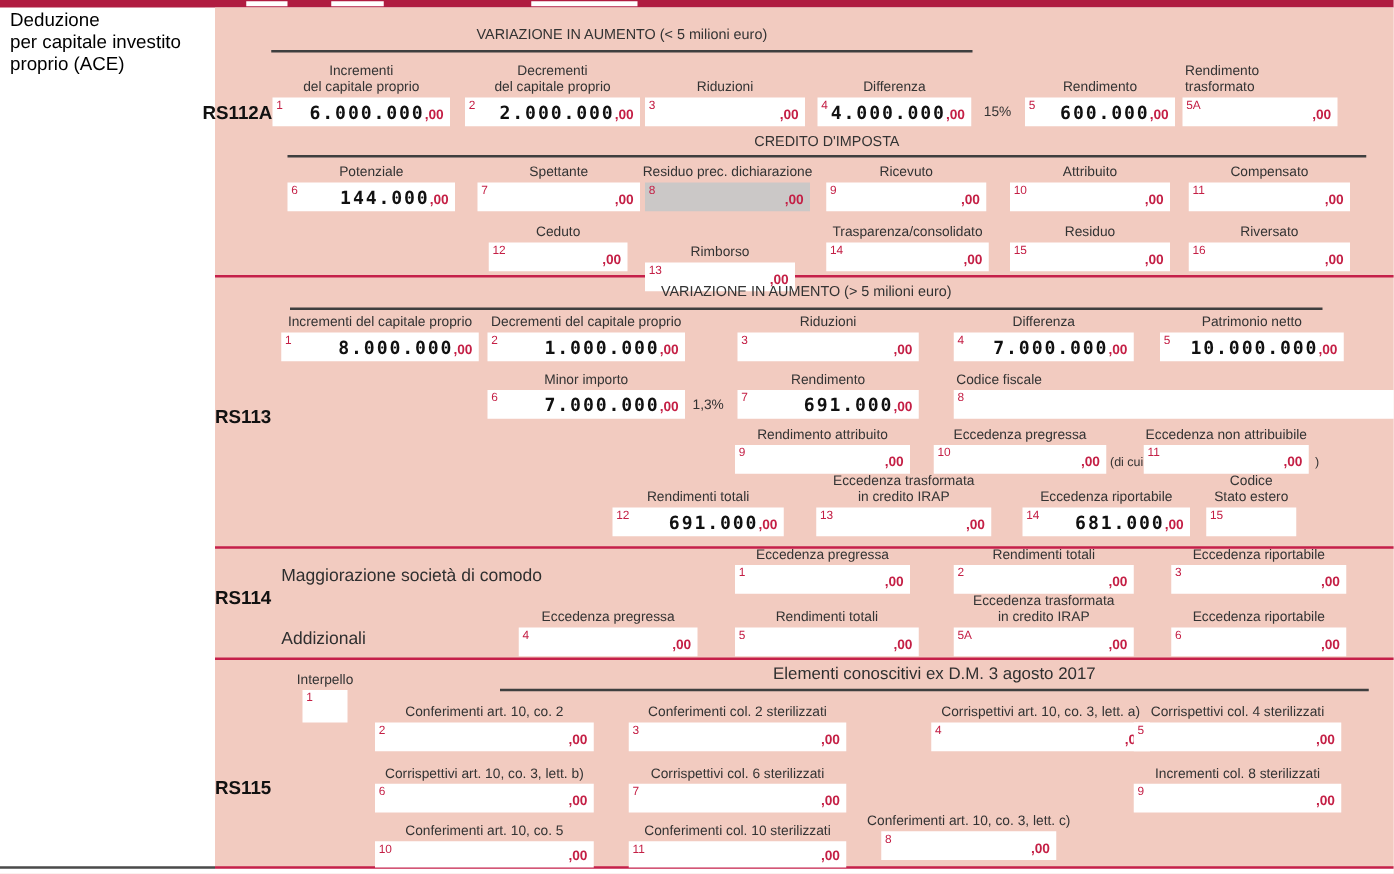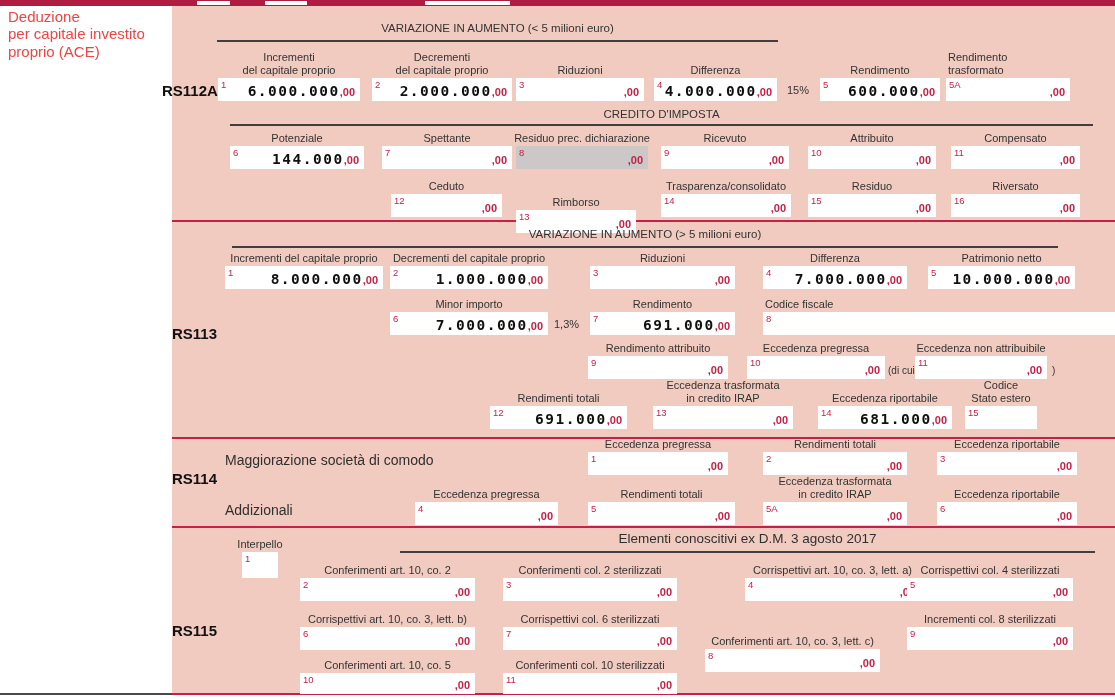--- a/index.html
+++ b/index.html
@@ -4,21 +4,21 @@
 <style>
   html,body{margin:0;padding:0}
   body{width:1115px;height:699px;position:relative;overflow:hidden;background:#ffffff;
        font-family:"Liberation Sans",sans-serif;}
   .topbar{position:absolute;left:0;top:0;width:1115px;height:6px;background:#b01c41}
   .notch{position:absolute;top:1px;height:4px;background:#ffffff}
   .pink{position:absolute;left:172px;top:6px;width:943px;height:688px;background:#f2cbc0}
   .sep{position:absolute;left:172px;width:943px;height:2px;background:#c5204a}
   .botline-l{position:absolute;left:0;top:693px;width:172px;height:2px;background:#4a4a4a}
   .botline-r{position:absolute;left:172px;top:693px;width:943px;height:2px;background:#c5204a}
-  .sidebar-title{position:absolute;left:8px;top:8px;font-size:15px;line-height:1.16;color:#ef4444;white-space:pre-line}
+  .sidebar-title{position:absolute;left:8px;top:8px;font-size:15px;line-height:1.16;color:#000000;white-space:pre-line}
   .code{position:absolute;font-weight:bold;font-size:15px;color:#111}
   .sechead{position:absolute;font-size:11.5px;color:#333;text-align:center}
   .sechead.big{font-size:13.5px;color:#2f2f2f}
   .hline{position:absolute;height:1.5px;background:#3f3f3f}
   .rowlabel{position:absolute;font-size:14px;color:#2f2f2f}
   .pct{position:absolute;font-size:11px;color:#333}
   .paren{position:absolute;font-size:10px;color:#333}
   .cell{position:absolute}
   .lbl{position:absolute;bottom:100%;margin-bottom:2px;left:50%;transform:translateX(-50%);
        width:max-content;text-align:center;font-size:11px;line-height:1.12;color:#333;white-space:pre-line}
@@ -449,21 +449,21 @@
   </div>
 </div>
 <div class="cell" style="left:503px;top:627px;width:174px">
   <span class="lbl">Corrispettivi col. 6 sterilizzati</span>
   <div class="box">
     <span class="fn">7</span>
     <span class="amt"></span>
     <span class="cents">,00</span>
   </div>
 </div>
-<div class="cell" style="left:705px;top:649px;width:175px">
+<div class="cell" style="left:705px;top:665px;width:140px">
   <span class="lbl">Conferimenti art. 10, co. 3, lett. c)</span>
   <div class="box">
     <span class="fn">8</span>
     <span class="amt"></span>
     <span class="cents">,00</span>
   </div>
 </div>
 <div class="cell" style="left:907px;top:627px;width:166px">
   <span class="lbl">Incrementi col. 8 sterilizzati</span>
   <div class="box">

